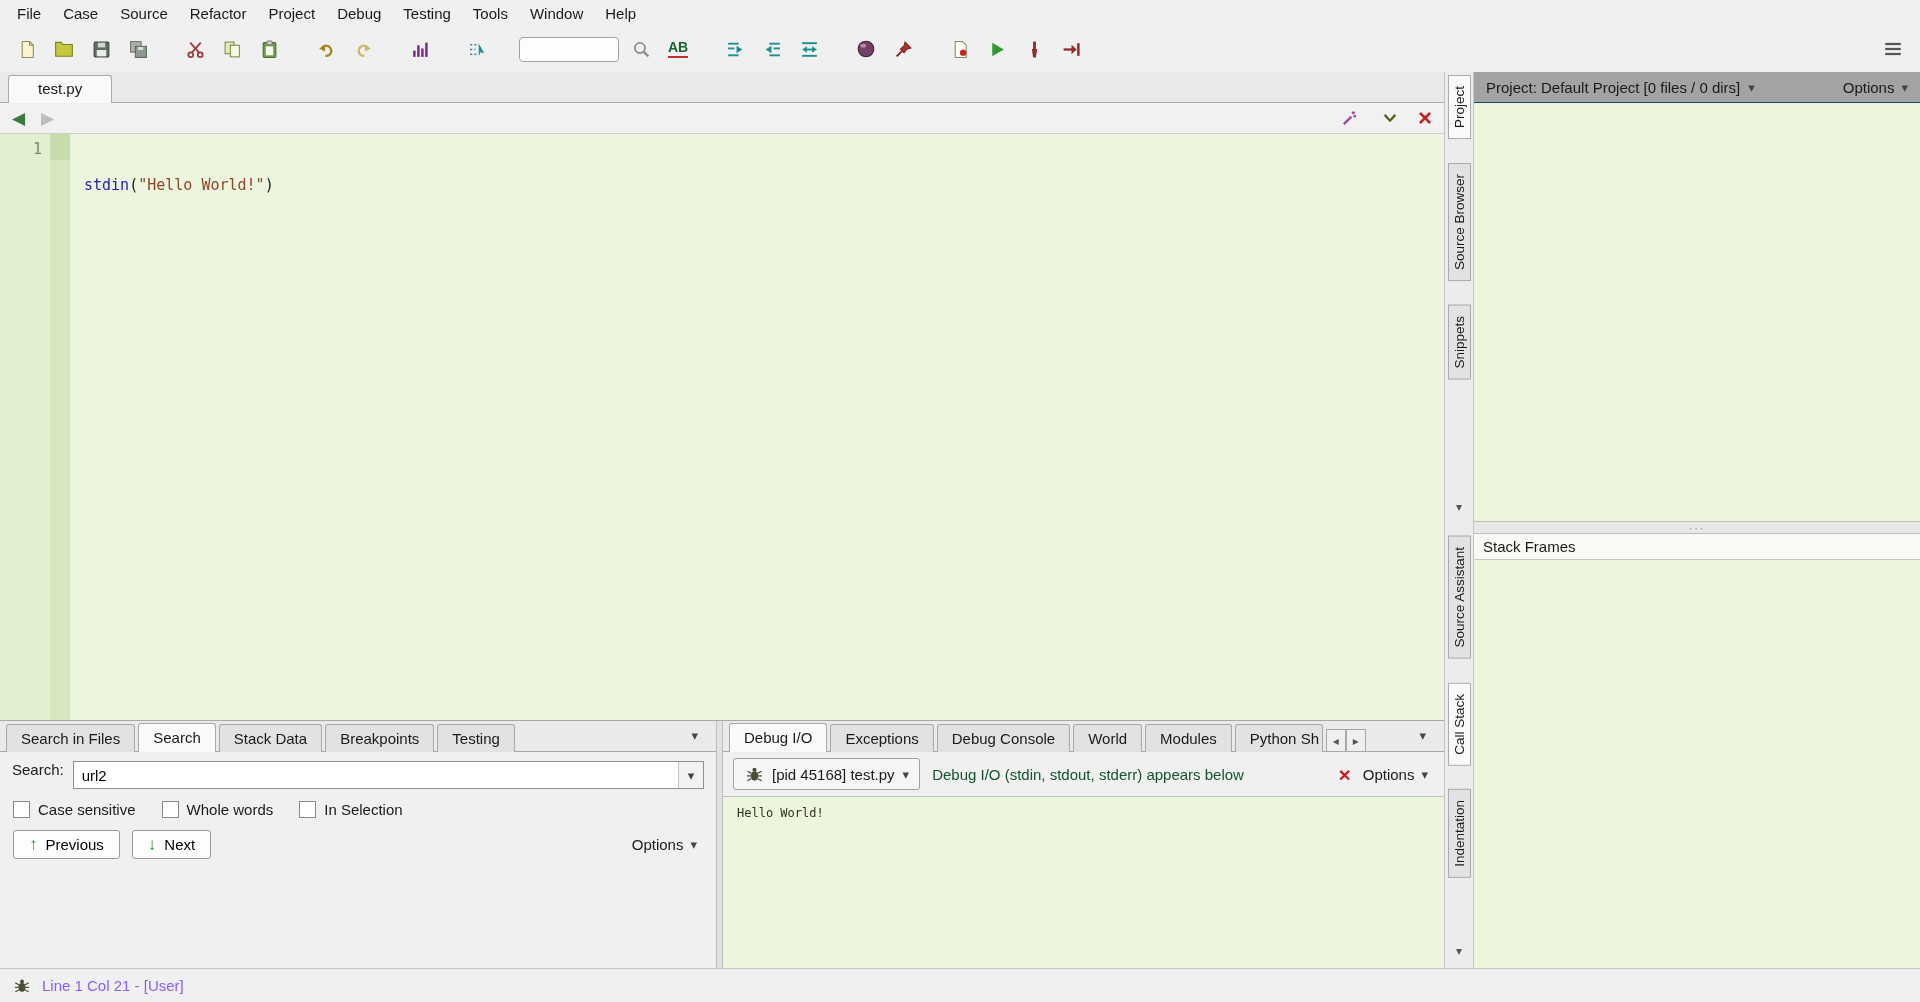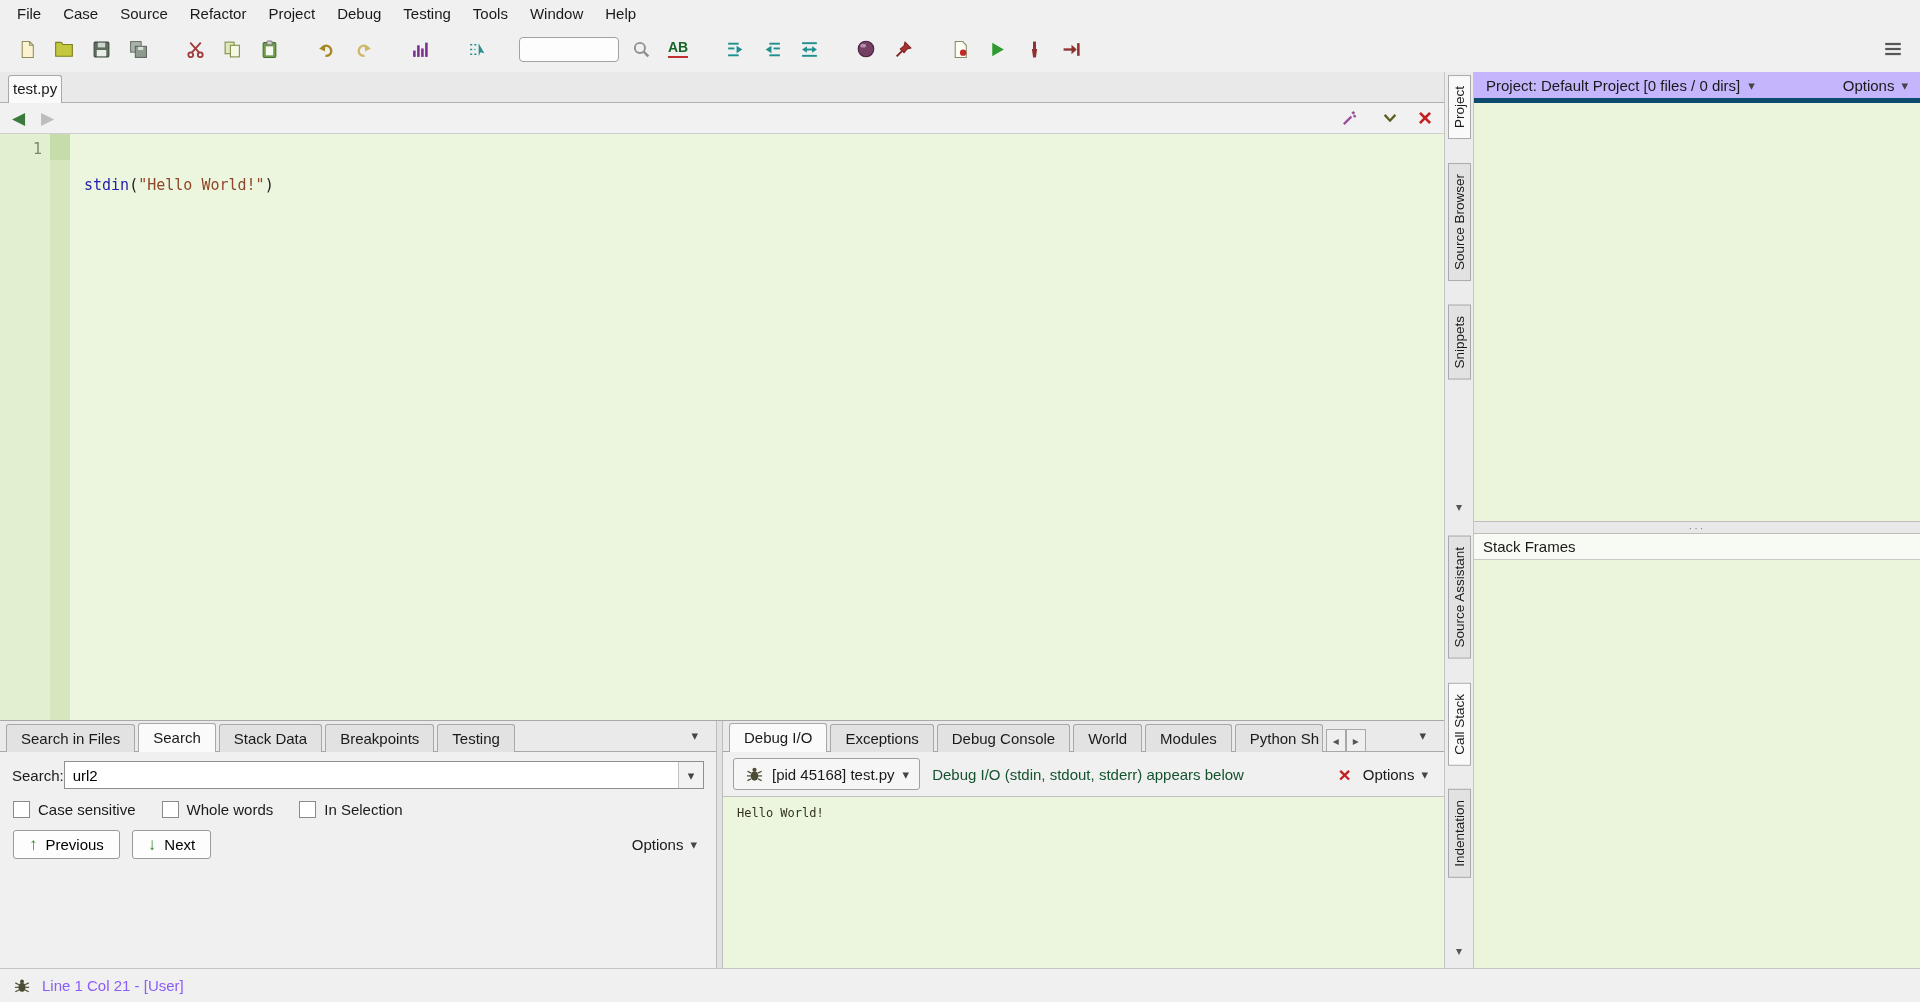--- a/index.html
+++ b/index.html
@@ -23,21 +23,21 @@
   .toolbar-spacer { flex:1; }
   .ab-glyph { font-weight:bold; font-size:14px; color:#17652a; border-bottom:2px solid #c03030;
               line-height:1.1; padding-bottom:1px; }
 
   
   .content { flex:1; display:flex; min-height:0; }
   .left-col { flex:1; display:flex; flex-direction:column; min-width:0; }
 
   .etabbar { height:31px; background:#e9e9e9; display:flex; align-items:flex-end;
              padding-left:8px; border-bottom:1px solid #b0b0b0; }
-  .etab { background:#fafafa; border:1px solid #a8a8a8; border-bottom:none; padding:4px 4px 6px;
+  .etab { background:#fafafa; border:1px solid #a8a8a8; border-bottom:none; padding:4px 29px 6px;
           border-radius:3px 3px 0 0; position:relative; top:1px; z-index:2; }
 
   .enavbar { height:31px; background:#f1f1f1; border-bottom:1px solid #cfcfcf;
              display:flex; align-items:center; padding:0 12px; gap:16px; }
   .nav-back { color:#3a7a3a; font-size:17px; line-height:1; }
   .nav-fwd  { color:#bdbdbd; font-size:17px; line-height:1; }
   .enav-right { margin-left:auto; display:flex; gap:16px; align-items:center; }
   .close-x { color:#c42020; font-weight:bold; font-size:24px; line-height:1; }
   .close-x.sm { font-size:21px; }
 
@@ -62,21 +62,21 @@
   .ptab { padding:5px 14px; border:1px solid #a8a8a8; border-bottom:none; background:#e2e2e2;
           margin-right:3px; border-radius:3px 3px 0 0; position:relative; top:1px;
           white-space:nowrap; z-index:1; }
   .ptab.active { background:#fafafa; z-index:2; padding-bottom:6px; }
   .ptab.cut { max-width:88px; overflow:hidden; }
   .tab-caret { margin-left:auto; padding:0 12px 8px; color:#444; font-size:13px; }
   .scroll-btn { width:20px; height:23px; border:1px solid #a8a8a8; background:#efefef;
                 display:flex; align-items:center; justify-content:center; font-size:12px;
                 color:#555; margin-bottom:0; position:relative; top:1px; }
 
-  .search-row { display:flex; align-items:center; padding:9px 12px 4px; }
+  .search-row { display:flex; padding:9px 12px 4px; gap:9px; }
   .combo { flex:1; display:flex; height:28px; border:1px solid #8f8f8f; background:#fff; }
   .combo input { flex:1; border:none; outline:none; padding:0 8px; font:inherit; background:#fff; min-width:0; }
   .combo-btn { width:25px; display:flex; align-items:center; justify-content:center;
                border-left:1px solid #c4c4c4; background:#f2f2f2; font-size:13px; color:#444; }
   .check-row { display:flex; align-items:center; gap:26px; padding:8px 13px 4px; }
   .checkbox { display:flex; align-items:center; gap:8px; }
   .cb-box { width:17px; height:17px; border:1px solid #8a8a8a; background:#fff; flex:none; }
   .btn-row { display:flex; align-items:center; gap:12px; padding:8px 13px; }
   .btn { display:flex; align-items:center; gap:8px; border:1px solid #9a9a9a; background:#fdfdfd;
          border-radius:3px; padding:5px 15px; font:inherit; }
@@ -99,22 +99,22 @@
   .vsec-top { height:452px; display:flex; flex-direction:column; align-items:center; padding-top:3px; gap:24px; }
   .vsec-bottom { flex:1; display:flex; flex-direction:column; align-items:center; padding-top:12px; gap:24px; }
   .vtab { writing-mode:vertical-rl; transform:rotate(180deg); background:#e2e2e2;
           border:1px solid #aaa; padding:10px 3px; font-size:13.5px; white-space:nowrap; }
   .vtab.active { background:#f9f9f9; }
   .vcaret { margin-top:auto; margin-bottom:10px; color:#555; font-size:12px; }
 
   
   .right-col { width:446px; display:flex; flex-direction:column; background:#eaf5dc; min-width:0; }
   .rp-top { height:449px; display:flex; flex-direction:column; }
-  .rp-header { height:31px; background:#c4b5fd; display:flex; align-items:center; padding:0 12px;
-               gap:8px; border-bottom:5px solid #0c4a6e; white-space:nowrap; overflow:hidden; }
+  .rp-header { height:31px; background:#a3a3a3; display:flex; align-items:center; padding:0 12px;
+               gap:8px; border-bottom:1px solid #0c4a6e; white-space:nowrap; overflow:hidden; }
   .rp-header .options { padding-right:0; }
   .rp-body { flex:1; background:#eaf5dc; }
   .hsplit { height:13px; background:#e8e8e8; border-top:1px solid #bdbdbd; border-bottom:1px solid #bdbdbd;
             display:flex; align-items:center; justify-content:center; color:#888; font-size:11px;
             letter-spacing:2px; line-height:0; }
   .rp-bottom { flex:1; display:flex; flex-direction:column; min-height:0; }
   .sf-header { height:26px; background:#f8fbf3; border-bottom:1px solid #c8c8c8;
                display:flex; align-items:center; padding:0 9px; }
 
   

